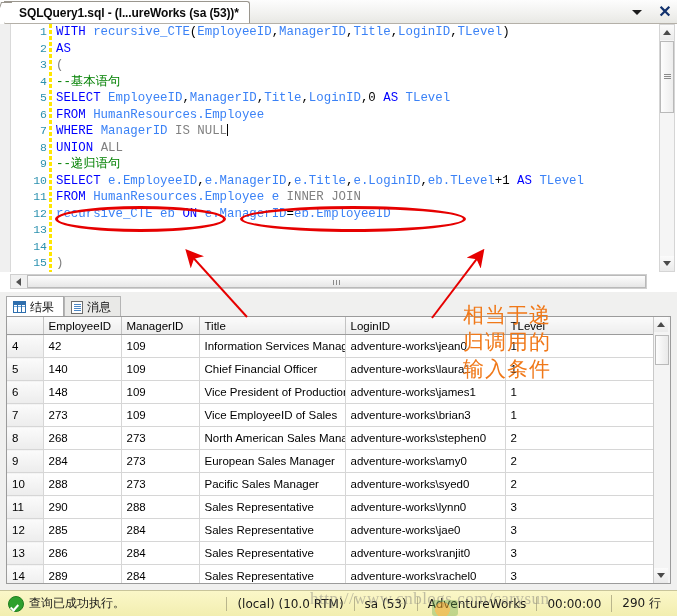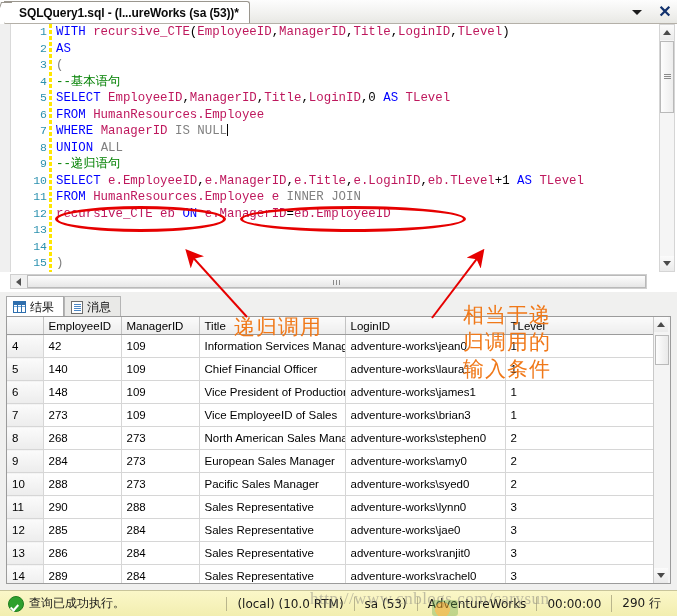--- a/index.html
+++ b/index.html
@@ -102,21 +102,21 @@
   .ln {
     height: 16.5px; line-height: 16.5px;
     font-family: "Liberation Mono", monospace;
     font-size: 11.5px;
     color: #2b91af;
     text-align: right;
     padding-right: 2px;
   }
   .kw   { color: #0000ff; }
   .id   { color: #000000; }
-  .tbl  { color: #be185d; }
+  .tbl  { color: #3b82f6; }
   .cmt  { color: #008000; }
   .gray { color: #808080; }
   .num  { color: #000000; }
   .punct{ color: #000000; }
   .caret {
     display: inline-block; width: 1px; height: 12px;
     background: #000; vertical-align: -2px;
   }
   
   #h-scroll {
@@ -568,21 +568,20 @@
   <svg id="annot-svg">
     <defs>
       <marker id="ah" markerWidth="9" markerHeight="9" refX="7" refY="4.5" orient="auto">
         <path d="M0,0 L9,4.5 L0,9 L2.5,4.5 z" fill="#e60000"></path>
       </marker>
     </defs>
     <line x1="247" y1="317" x2="188" y2="252" stroke="#e60000" stroke-width="2" marker-end="url(#ah)"></line>
     <line x1="432" y1="318" x2="482" y2="252" stroke="#e60000" stroke-width="2" marker-end="url(#ah)"></line>
   </svg>
 
-  <div class="annot-text" style="left:234px; top:315px;">递归调用</div>
   <div class="annot-text" style="left:463px; top:303px;">相当于递</div>
   <div class="annot-text" style="left:463px; top:330px;">归调用的</div>
   <div class="annot-text" style="left:463px; top:357px;">输入条件</div>
 
   <div id="watermark">http://www.cnblogs.com/carysun</div>
   <div id="wm-logo"></div>
 
 </div>
 
 </body></html>

